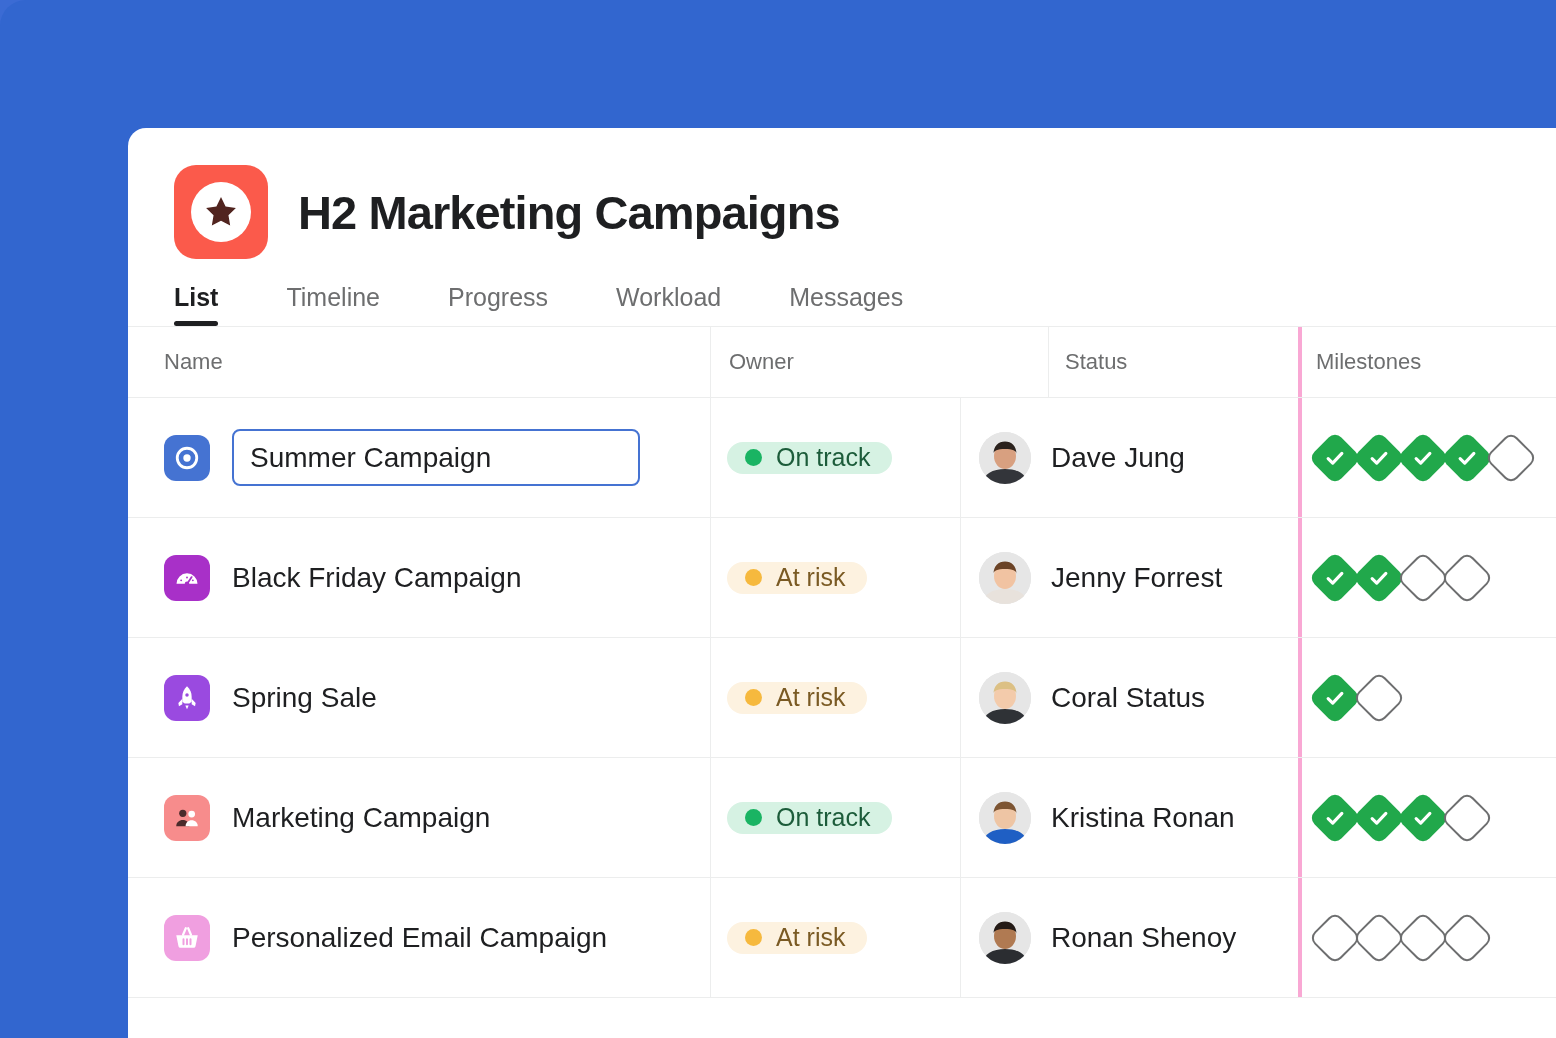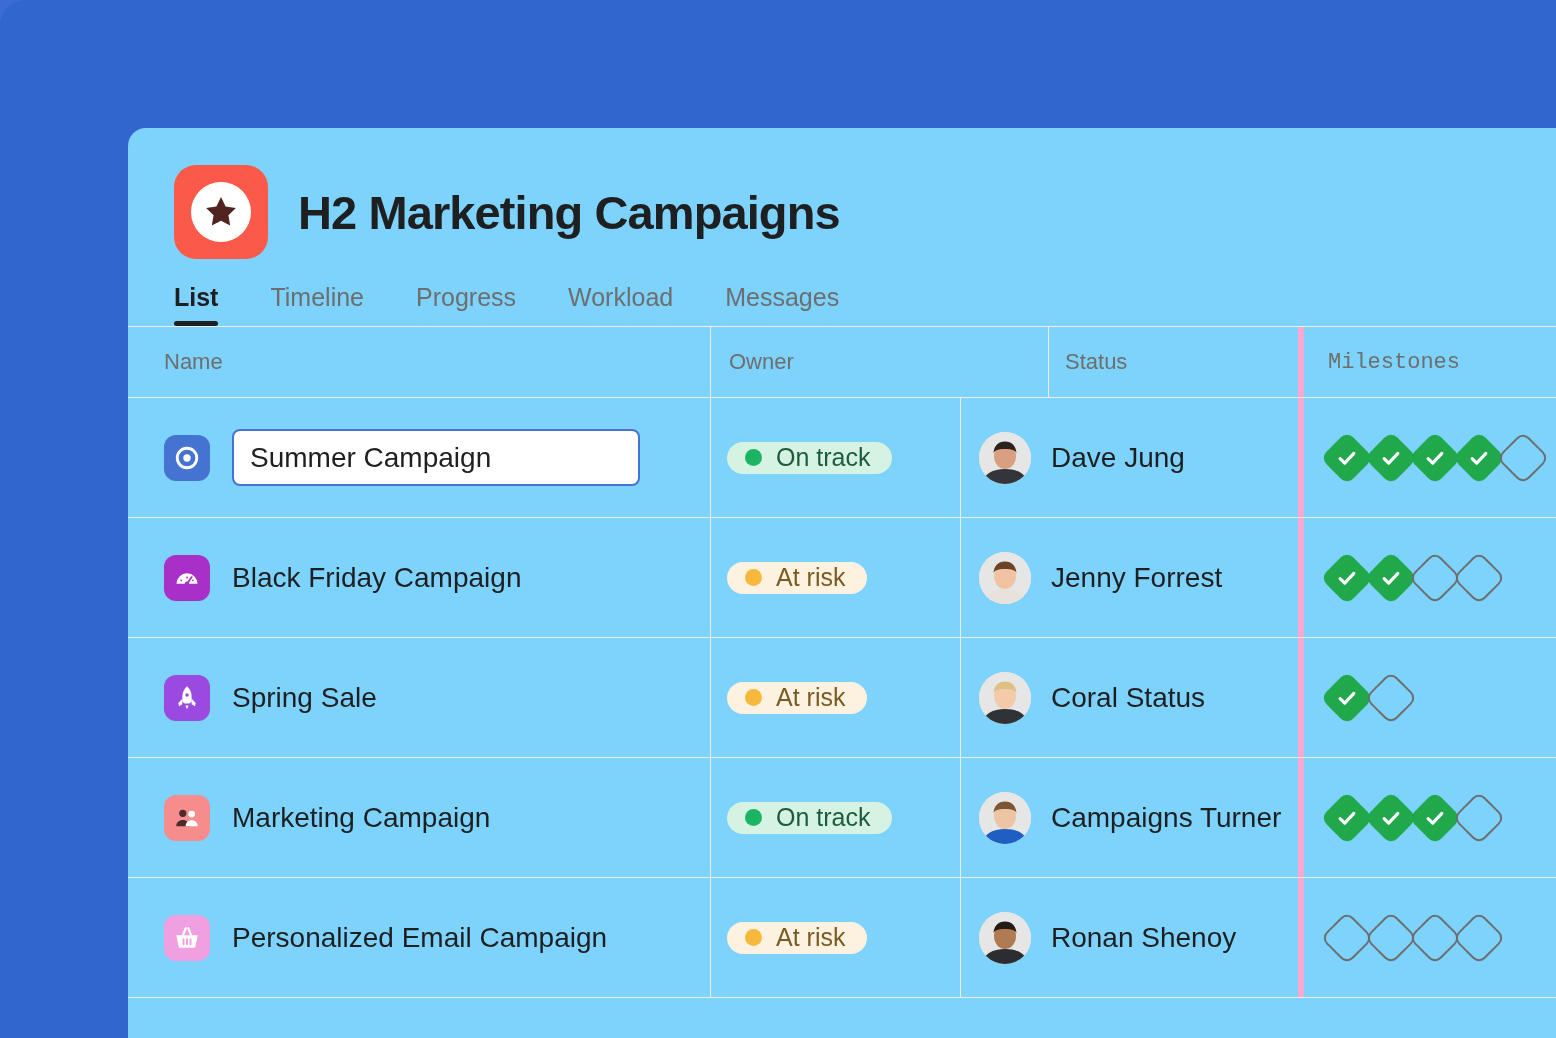--- a/index.html
+++ b/index.html
@@ -13,21 +13,21 @@
   #backdrop {
     position: absolute; inset: 0;
     background: #3266cf;
     border-radius: 26px 0 0 0;
   }
 
   #card {
     position: absolute;
     left: 128px; top: 128px;
     width: 1428px; height: 910px;
-    background: #7dd3fc;
+    background: #ffffff;
     border-radius: 18px 0 0 0;
     overflow: hidden;
   }
 
   
   #project-header {
     display: flex; align-items: center;
     padding: 38px 0 0 46px;
     height: 130px;
   }
@@ -50,21 +50,21 @@
     color: #1e1f21;
     margin-left: 30px;
     white-space: nowrap;
   }
 
   
   #tabs {
     display: flex; align-items: flex-end;
     padding-left: 46px;
     height: 68px;
-    gap: 0;
+    gap: 16px;
   }
   .tab {
     position: relative;
     font-size: 25px;
     color: #6d6e6f;
     padding: 0 26px 14px 26px;
     cursor: pointer;
     white-space: nowrap;
   }
   .tab:first-child { padding-left: 0; padding-right: 26px; }
@@ -85,21 +85,21 @@
     border-bottom: 1px solid #eceded;
   }
   .cell {
     display: flex; align-items: center;
     padding: 0 18px;
     min-width: 0;
   }
   .c-name      { width: 582px; padding-left: 36px; }
   .c-status    { width: 250px; border-left: 1px solid #eceded; padding-left: 16px; }
   .c-owner     { width: 338px; border-left: 1px solid #eceded; padding-left: 18px; }
-  .c-milestones{ flex: 1; border-left: 6px solid #f9a8d4; padding-left: 24px; font-family: Liberation Mono, monospace; }
+  .c-milestones{ flex: 1; border-left: 4px solid #f9a8d4; padding-left: 14px; }
 
   #header-row .cell { height: 70px; }
   #header-row .cell { color: #6d6e6f; font-size: 22px; }
   #header-row .c-name { padding-left: 36px; }
 
   .data-row .cell { height: 119px; }
 
   
   .task-icon {
     width: 46px; height: 46px;
@@ -365,21 +365,21 @@
               <span>On track</span>
             </div>
           </div>
           <div class="cell c-owner">
             <div class="avatar"><svg width="52" height="52" viewBox="0 0 52 52">
                 <rect width="52" height="52" fill="#e6e6e6"></rect>
                 <path d="M4 52c0-10 9.8-15 22-15s22 5 22 15z" fill="#1f5fc4"></path>
                 <ellipse cx="26" cy="24" rx="11" ry="13" fill="#eec5a4"></ellipse>
                 <path d="M14.5 22c0-8 5-12.5 11.5-12.5S37.5 14 37.5 22c0-3.5-4-5-11.5-5s-11.5 1.5-11.5 5z" fill="#7d5533"></path>
               </svg></div>
-            <span class="owner-name">Campaigns Turner</span>
+            <span class="owner-name">Kristina Ronan</span>
           </div>
           <div class="cell c-milestones">
             <div class="milestones">
               <div class="dia done">
                 <svg class="chk" viewBox="0 0 24 24">
                   <path d="M4.5 12.6l5 5L19.5 7" fill="none" stroke="#fff" stroke-width="3.4" stroke-linecap="round" stroke-linejoin="round"></path>
                 </svg>
               </div>
               <div class="dia done">
                 <svg class="chk" viewBox="0 0 24 24">

